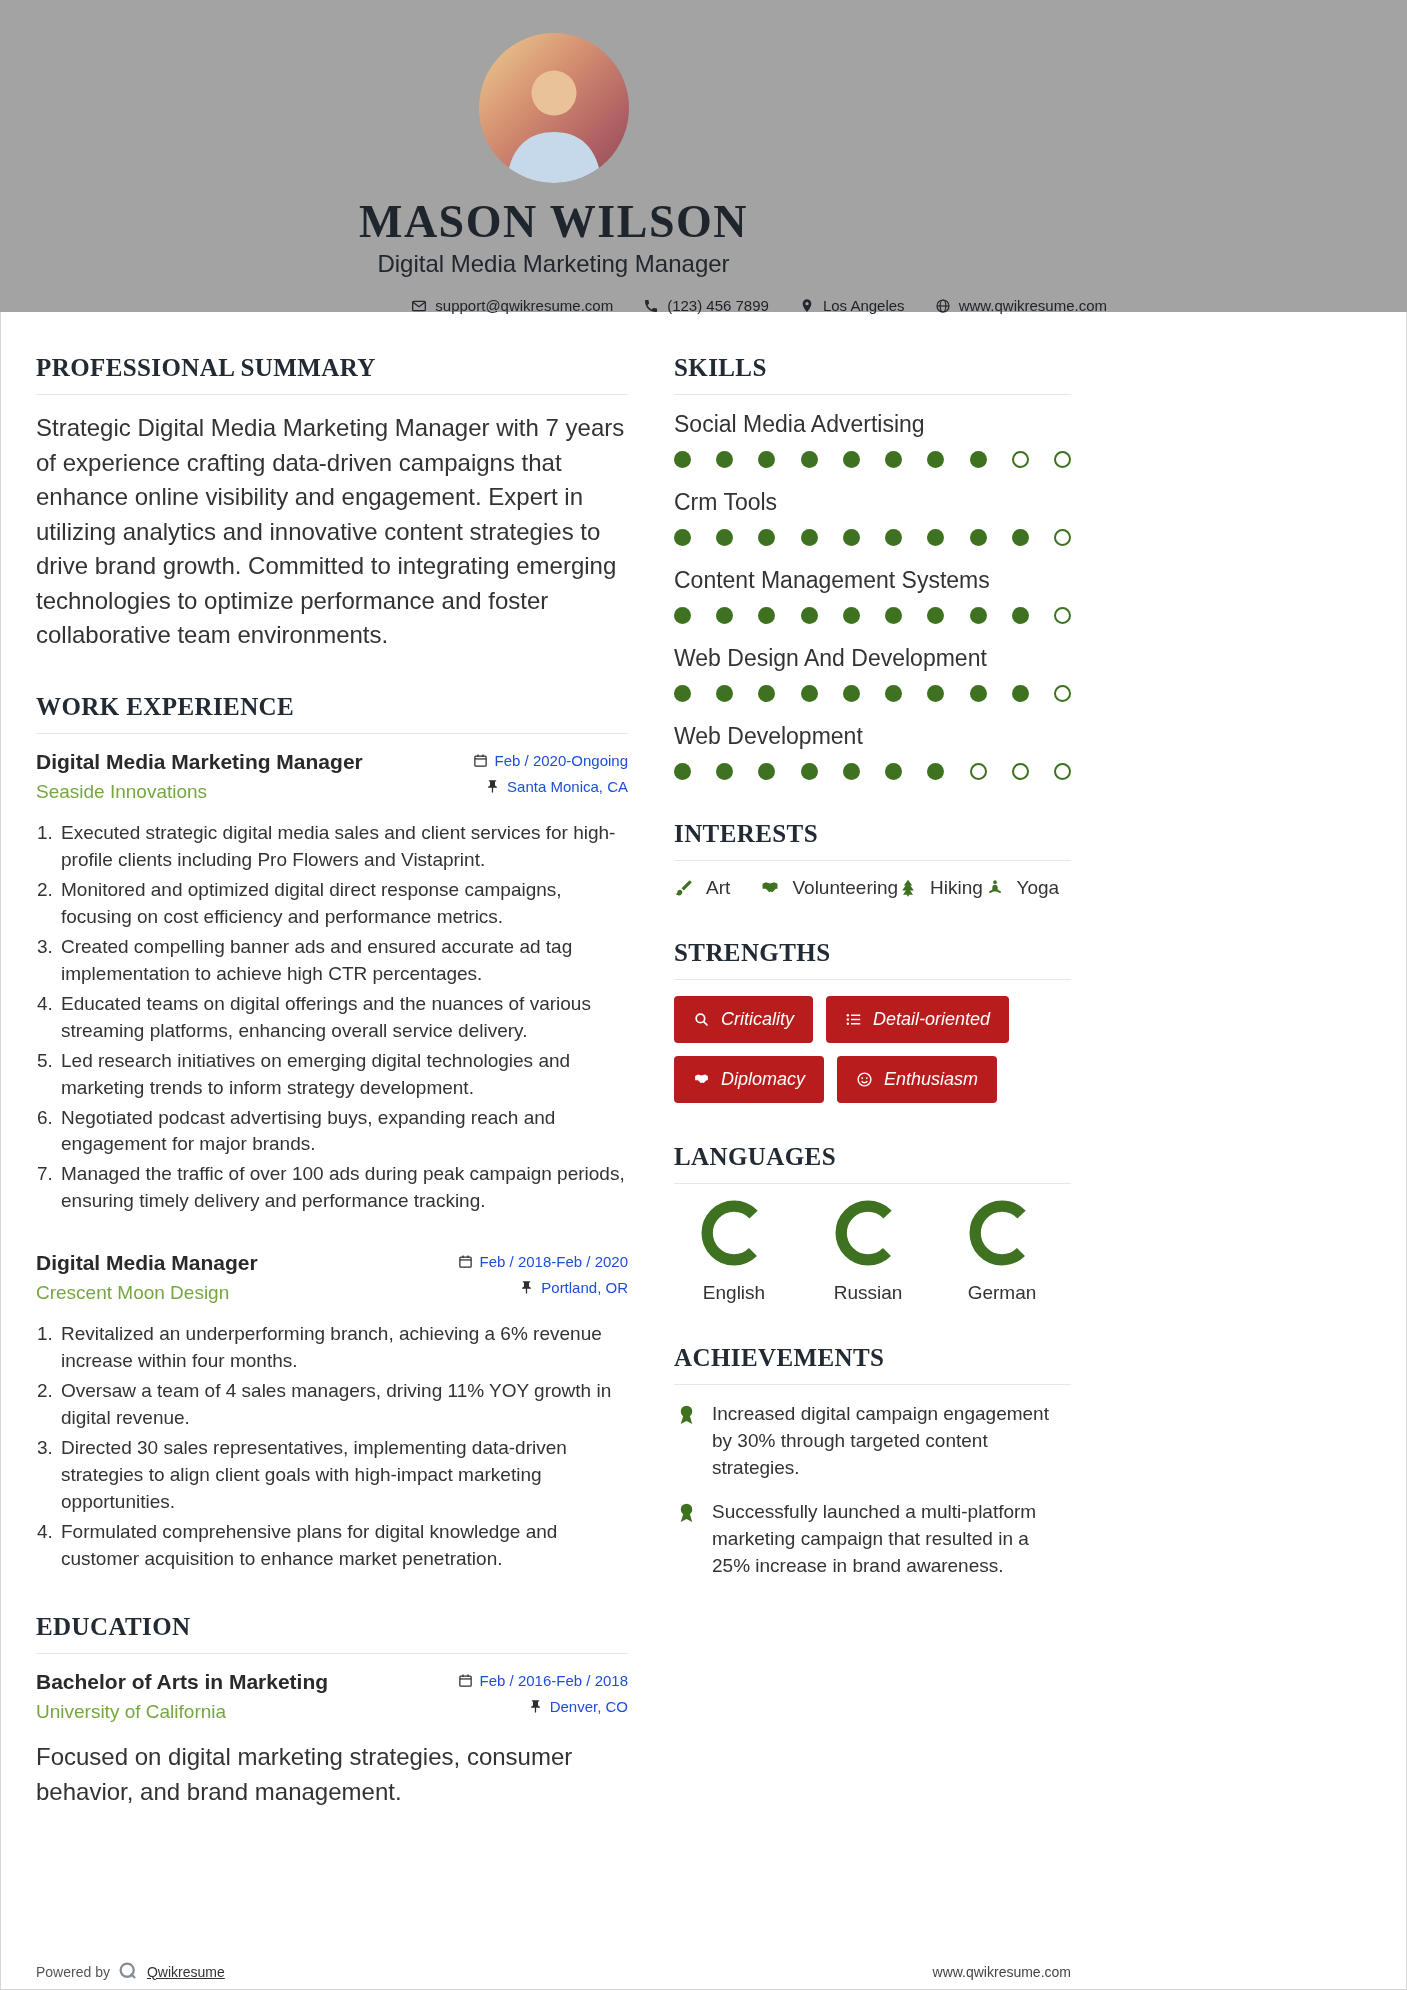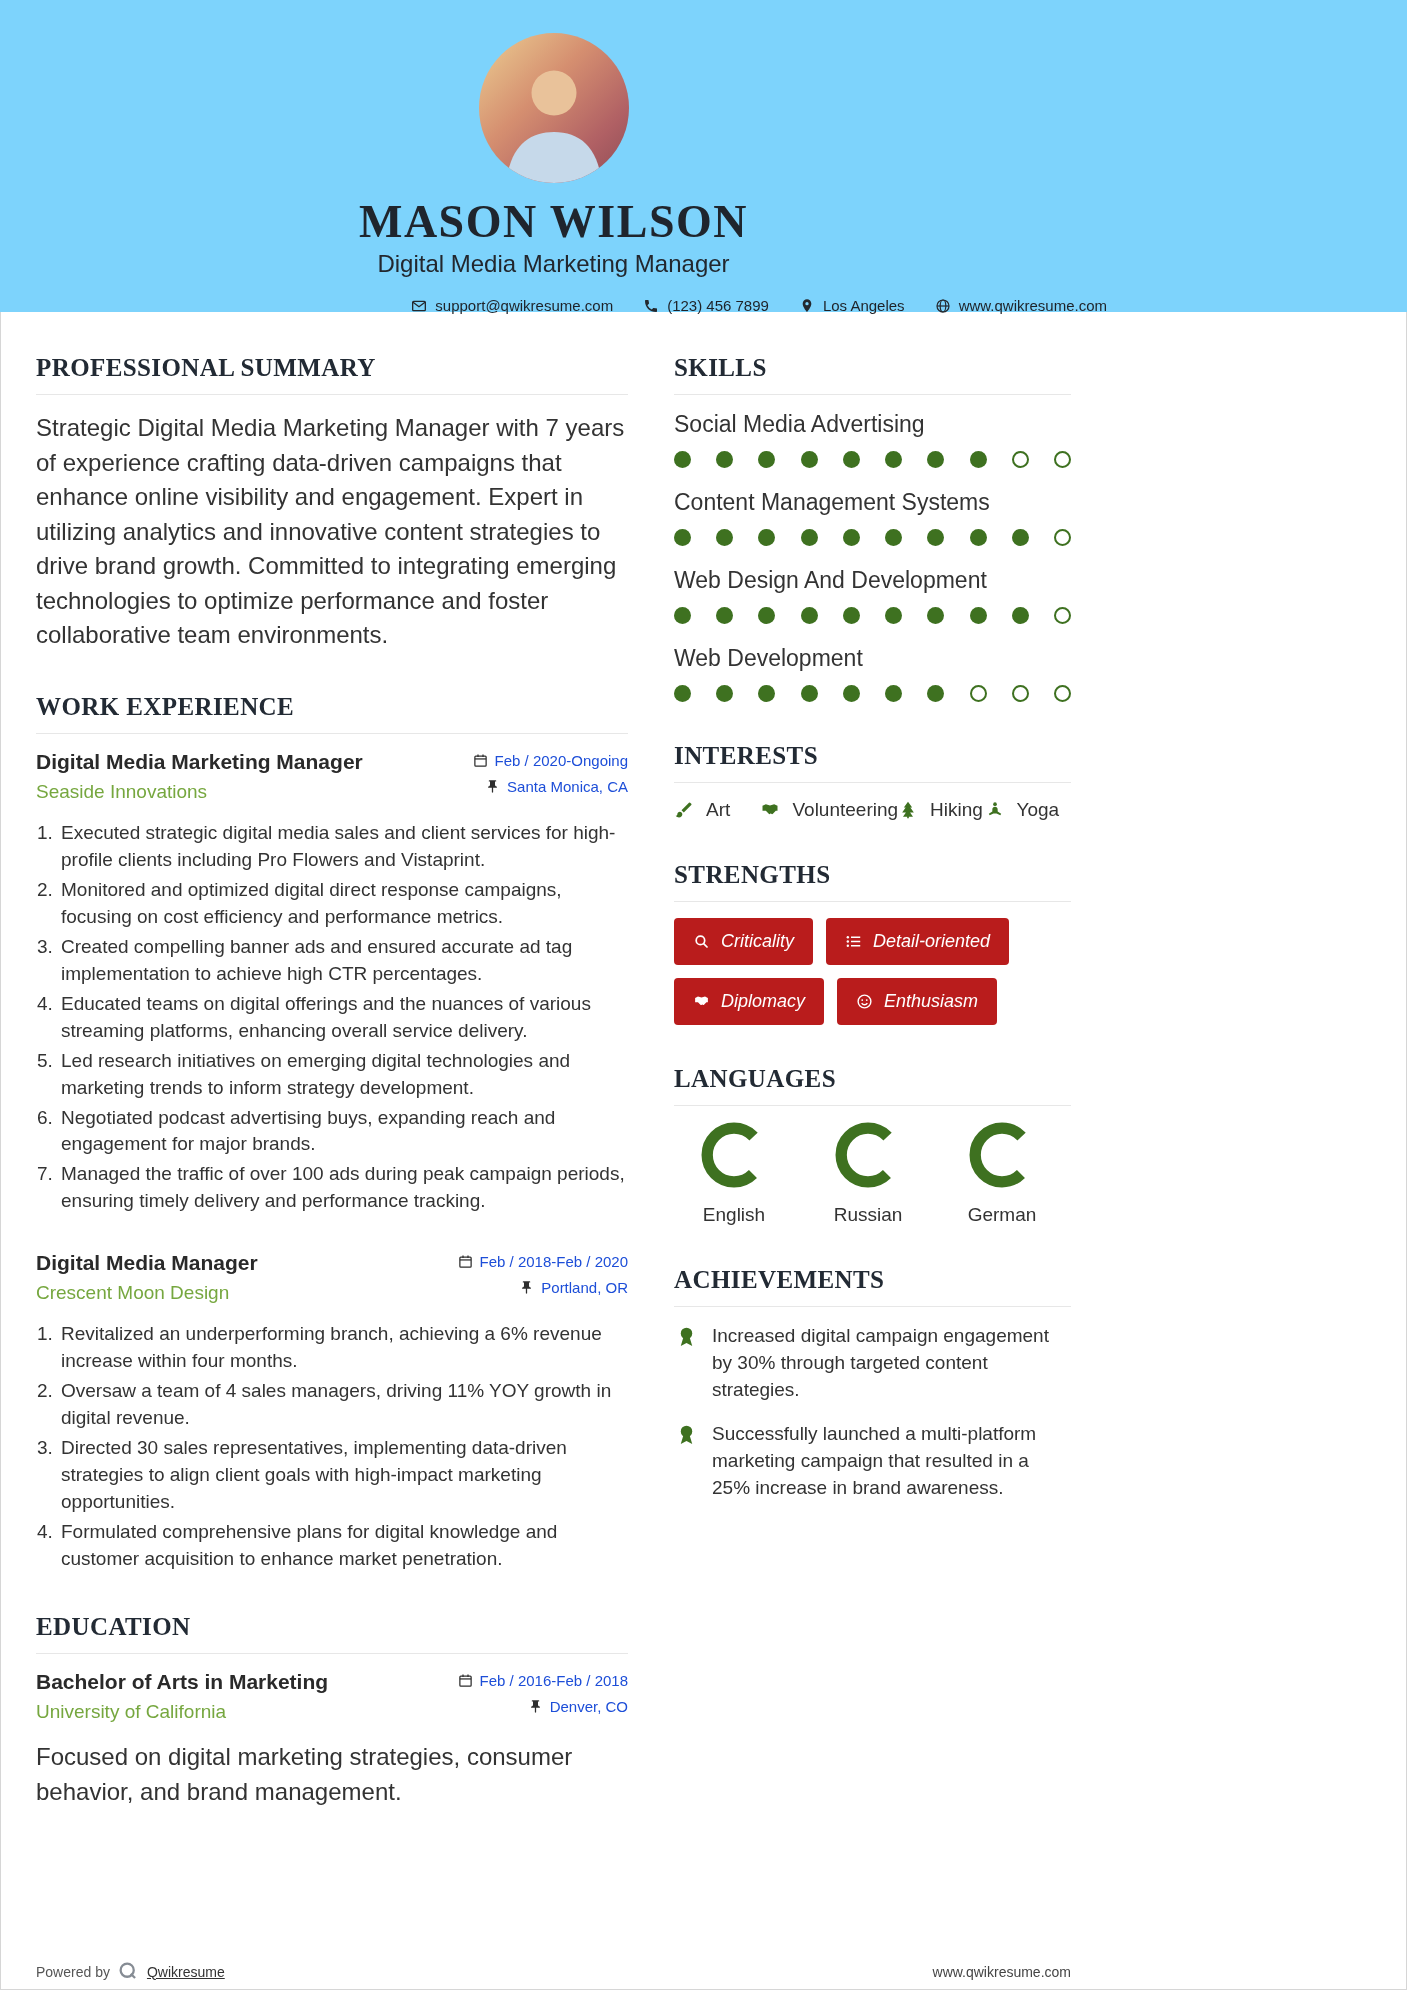--- a/index.html
+++ b/index.html
@@ -5,21 +5,21 @@
   * { box-sizing: border-box; }
   html,body { margin:0; padding:0; }
   body {
     width:1407px; height:1990px; position:relative; overflow:hidden;
     background:#ffffff; color:#333;
     font-family:"Liberation Sans", sans-serif;
     box-shadow: inset 0 0 0 1px #d6d6d6;
   }
 
   
-  .header { background:#7dd3fc; height:312px; padding-top:33px; }
+  .header { background:#a3a3a3; height:312px; padding-top:33px; }
   .header-inner { width:1107px; text-align:center; }
   .photo {
     width:150px; height:150px; border-radius:50%; margin:0 auto; overflow:hidden;
     background:linear-gradient(135deg,#eccf92 0%, #d58f70 40%, #b06064 75%, #8d4c56 100%);
   }
   .photo svg { width:100%; height:100%; display:block; }
   h1.name {
     font-family:"Liberation Serif", serif; font-size:46px; font-weight:700;
     letter-spacing:1.5px; color:#1f252d; margin:12px 0 2px;
   }
@@ -267,20 +267,35 @@
                 <span class="dot filled"></span>
                 <span class="dot filled"></span>
                 <span class="dot filled"></span>
                 <span class="dot filled"></span>
                 <span class="dot filled"></span>
                 <span class="dot empty"></span>
                 <span class="dot empty"></span>
               </div>
             </div>
 
+            <div class="skill">
+              <div class="skill-name">Crm Tools</div>
+              <div class="dots">
+                <span class="dot filled"></span>
+                <span class="dot filled"></span>
+                <span class="dot filled"></span>
+                <span class="dot filled"></span>
+                <span class="dot filled"></span>
+                <span class="dot filled"></span>
+                <span class="dot filled"></span>
+                <span class="dot filled"></span>
+                <span class="dot filled"></span>
+                <span class="dot empty"></span>
+              </div>
+            </div>
 
             <div class="skill">
               <div class="skill-name">Content Management Systems</div>
               <div class="dots">
                 <span class="dot filled"></span>
                 <span class="dot filled"></span>
                 <span class="dot filled"></span>
                 <span class="dot filled"></span>
                 <span class="dot filled"></span>
                 <span class="dot filled"></span>

